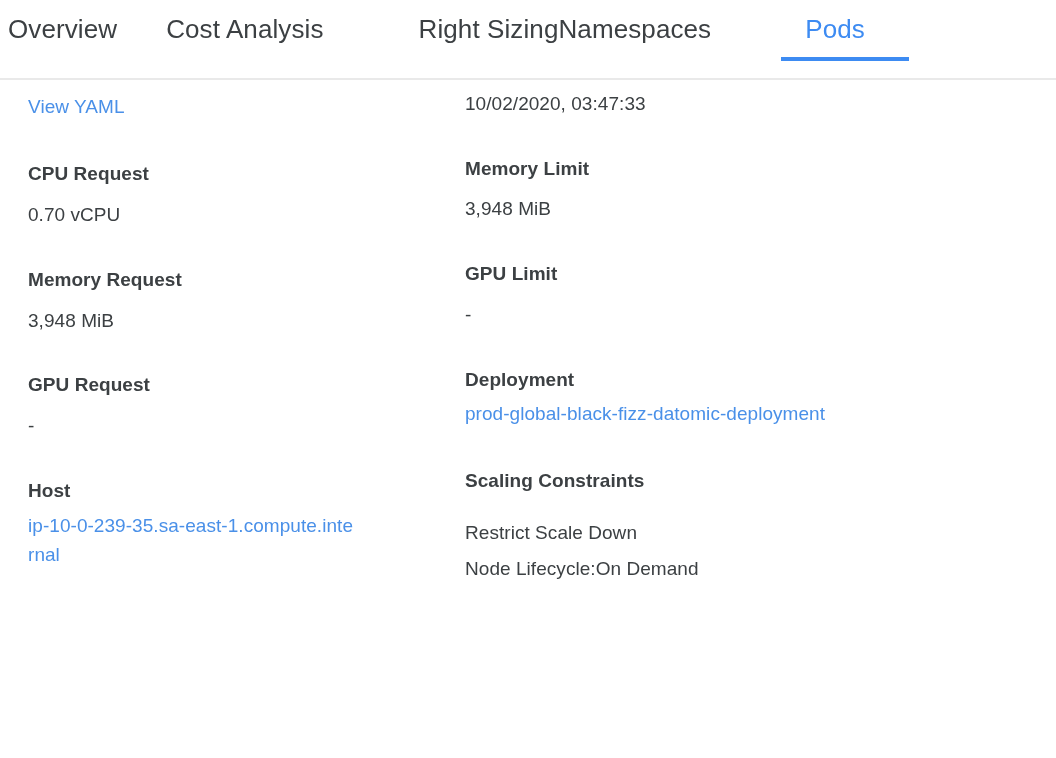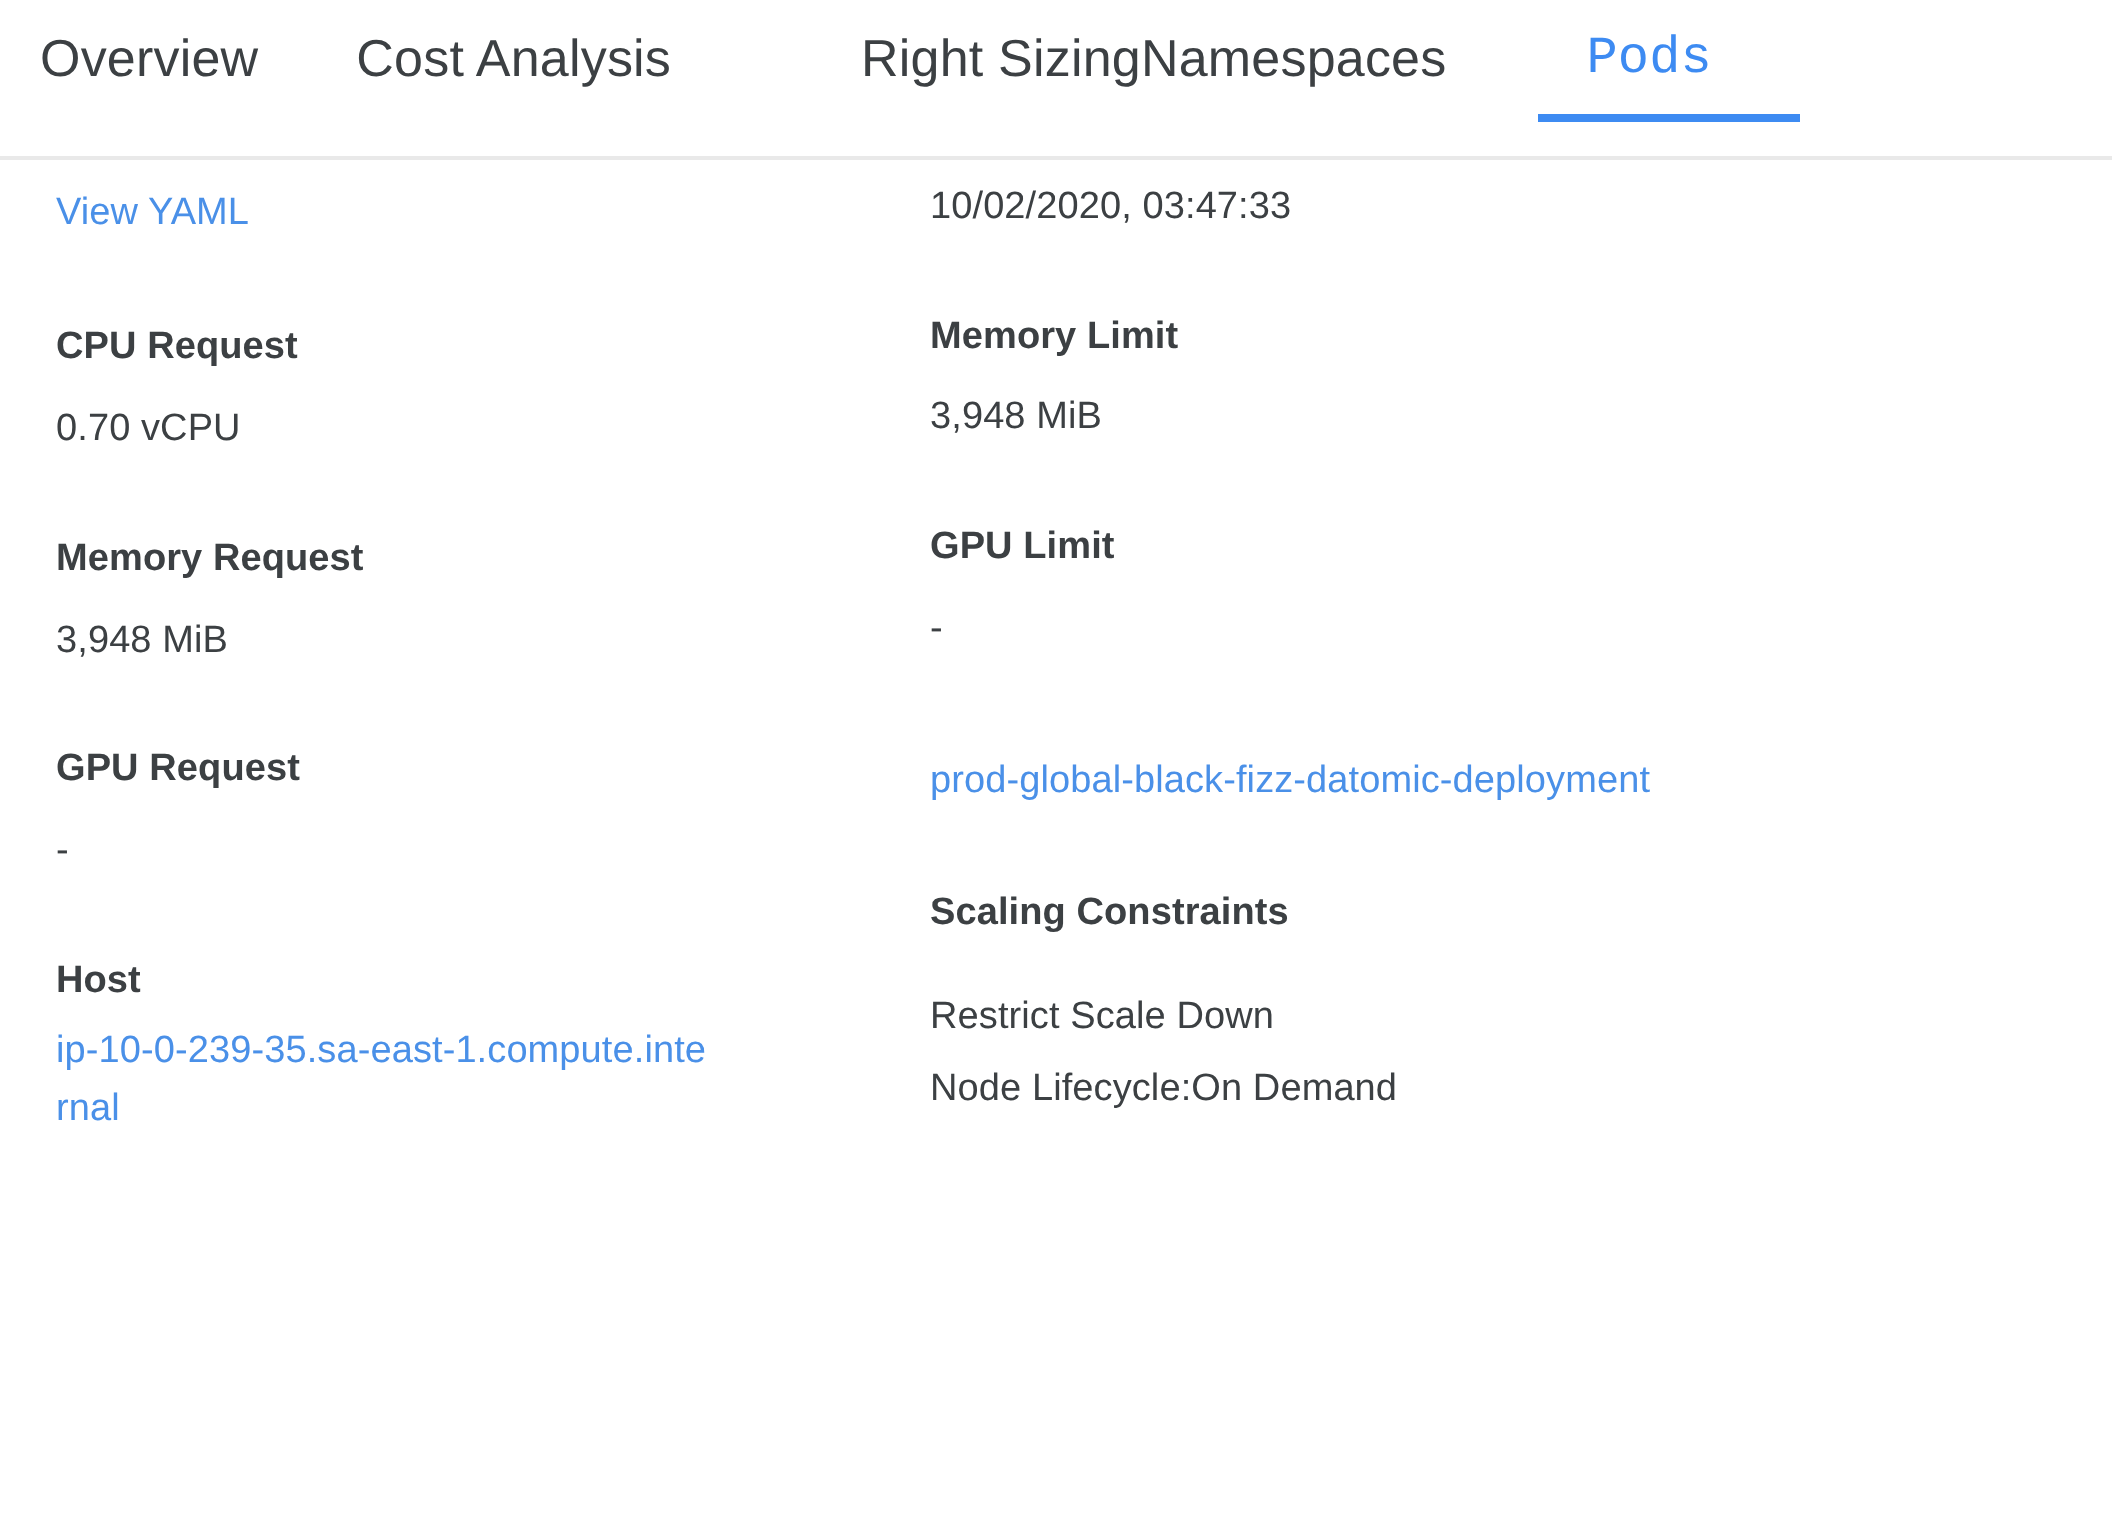--- a/index.html
+++ b/index.html
@@ -38,25 +38,25 @@
     line-height: 1.2;
     color: #3c4043;
     letter-spacing: 0.1px;
     cursor: pointer;
     background: none;
     border: none;
     font-family: "Liberation Sans", sans-serif;
     white-space: nowrap;
   }
 
-  .tab-0 { margin-left: 20px; }
+  .tab-0 { margin-left: 8px; }
   .tab-1 { margin-left: 49px; }
   .tab-2 { margin-left: 95px; }
   .tab-3 { }
-  .tab-4 { margin-left: 70px; font-family: Liberation Mono, monospace; }
+  .tab-4 { margin-left: 94px; }
 
   .tab.active {
     color: #3d8bf2;
   }
 
   .tab.active::after {
     content: "";
     position: absolute;
     left: -24px;
     right: -44px;
@@ -184,20 +184,21 @@
         <div class="field-label">Memory Limit</div>
         <div class="field-value val-gap">3,948 MiB</div>
       </div>
 
       <div class="field gap-block-sm">
         <div class="field-label">GPU Limit</div>
         <div class="field-value val-gap">-</div>
       </div>
 
       <div class="field gap-block-sm">
+        <div class="field-label">Deployment</div>
         <a class="link deploy-link link-gap" href="#">prod-global-black-fizz-datomic-deployment</a>
       </div>
 
       <div class="field gap-block-sm">
         <div class="field-label">Scaling Constraints</div>
         <div class="constraint-line constraint-first">Restrict Scale Down</div>
         <div class="constraint-line constraint-next">Node Lifecycle:On Demand</div>
       </div>
 
     </div>

